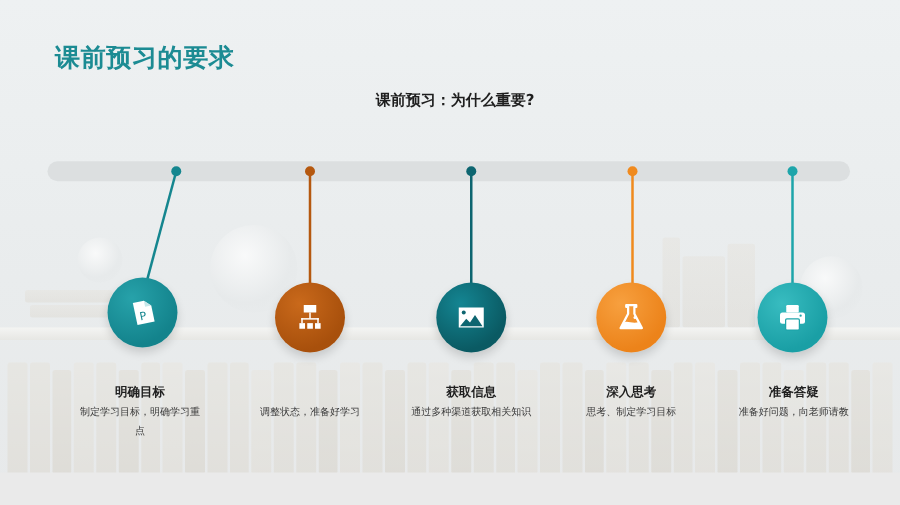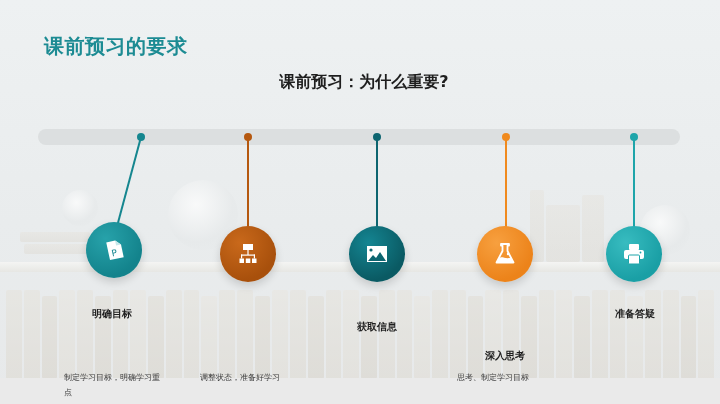--- a/index.html
+++ b/index.html
@@ -44,21 +44,21 @@
       opacity: 0.35; border-radius: 2px;
     }
 
     .header-title {
       position: absolute; left: 44px; top: 33px;
       font-size: 20px; font-weight: bold; color: #1c8b93;
       letter-spacing: 0.5px;
     }
     .subtitle {
       position: absolute; left: 0; width: 720px; top: 72px;
-      text-align: center; font-size: 16px; font-weight: bold; color: #1e1e1e;
+      text-align: center; font-size: 12px; font-weight: bold; color: #1e1e1e;
       padding-left: 0;
     }
     .subtitle span { display: inline-block; margin-left: 8px; }
 
     .timeline-bar {
       position: absolute; left: 38px; top: 129px; width: 642px; height: 16px;
       background: #dcdfe0; border-radius: 8px;
     }
 
     .node-dot {
@@ -73,24 +73,23 @@
       box-shadow: 0 4px 8px rgba(0,0,0,0.15);
     }
     .circle svg { width: 26px; height: 26px; }
 
     .item-title {
       position: absolute; width: 110px; text-align: center;
       font-size: 10px; font-weight: bold; color: #1f1f1f;
       top: 307px;
     }
     .item-desc {
-      position: absolute; width: 96px; text-align: left;
+      position: absolute; width: 96px; text-align: center;
       font-size: 8px; color: #3a3a3a; line-height: 15px;
       top: 322px;
-      margin-top: 48px;
     }
   </style>
 </head>
 <body>
 
 <div class="slide">
 
   <div class="bg-blob" style="left:168px;top:180px;width:70px;height:70px;"></div>
   <div class="bg-blob" style="left:62px;top:190px;width:36px;height:36px;"></div>
   <div class="bg-blob" style="left:640px;top:205px;width:50px;height:50px;"></div>
@@ -179,38 +178,40 @@
 
   <div class="node-dot" style="left:373px;top:133px;background:#0d6570;"></div>
   <div class="connector" style="left:376px;top:137px;height:94px;background:#0d6570;"></div>
   <div class="circle" style="left:349px;top:226px;background:radial-gradient(circle at 35% 30%, #148592, #0a5a63 70%);">
     <svg viewBox="0 0 26 26">
       <rect x="3" y="5" width="20" height="16" fill="#ffffff"></rect>
       <circle cx="7" cy="9" r="1.6" fill="#0d6570"></circle>
       <path d="M4 20 L9 14 L12 17 L16 11 L22 20 Z" fill="#0d6570"></path>
     </svg>
   </div>
-  <div class="item-title" style="left:322px;margin-top:13px;">获取信息</div>
+  <div class="item-title" style="left:322px;">获取信息</div>
+  <div class="item-desc" style="left:329px;">通过多种渠道获取相关知识</div>
 
   <div class="node-dot" style="left:502px;top:133px;background:#f08a1e;"></div>
   <div class="connector" style="left:505px;top:137px;height:94px;background:#f08a1e;"></div>
   <div class="circle" style="left:477px;top:226px;background:radial-gradient(circle at 35% 30%, #f7a03f, #ec831a 70%);">
     <svg viewBox="0 0 26 26">
       <path d="M9 3 L17 3 L17 4.5 L15.5 4.5 L15.5 10 L21.5 21.5 L4.5 21.5 L10.5 10 L10.5 4.5 L9 4.5 Z" fill="none" stroke="#ffffff" stroke-width="1.8" stroke-linejoin="round"></path>
       <path d="M7.2 17 C10 15, 14 18.5, 19.2 16.5 L21 21 L5 21 Z" fill="#ffffff"></path>
       <circle cx="16" cy="13" r="1.2" fill="#ffffff"></circle>
     </svg>
   </div>
-  <div class="item-title" style="left:450px;margin-top:42px;">深入思考</div>
+  <div class="item-title" style="left:450px;">深入思考</div>
   <div class="item-desc" style="left:457px;">思考、制定学习目标</div>
 
   <div class="node-dot" style="left:630px;top:133px;background:#1ea5aa;"></div>
   <div class="connector" style="left:633px;top:137px;height:94px;background:#1ea5aa;"></div>
   <div class="circle" style="left:606px;top:226px;background:radial-gradient(circle at 35% 30%, #38bcc0, #1a9fa5 70%);">
     <svg viewBox="0 0 26 26">
       <rect x="8" y="3" width="10" height="6" rx="1" fill="#ffffff"></rect>
       <rect x="3" y="9" width="20" height="9" rx="2" fill="#ffffff"></rect>
       <circle cx="19.5" cy="11.5" r="0.9" fill="#1ea5aa"></circle>
       <rect x="7.5" y="14" width="11" height="9" rx="1" fill="#ffffff" stroke="#1ea5aa" stroke-width="1"></rect>
     </svg>
   </div>
   <div class="item-title" style="left:580px;">准备答疑</div>
+  <div class="item-desc" style="left:587px;">准备好问题，向老师请教</div>
 </div>
 
 </body></html>

